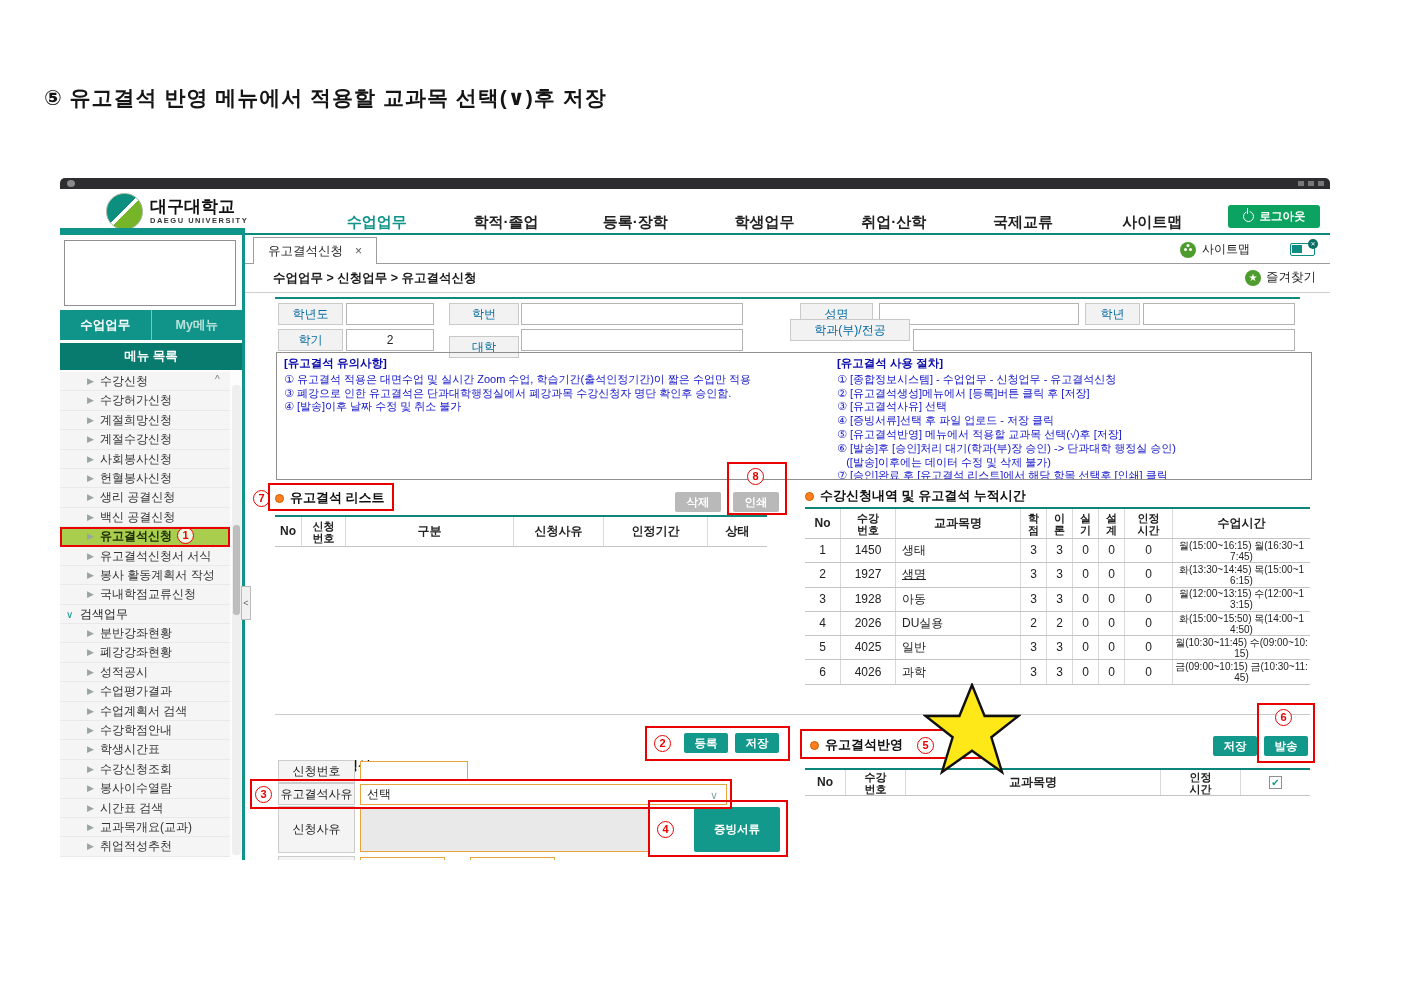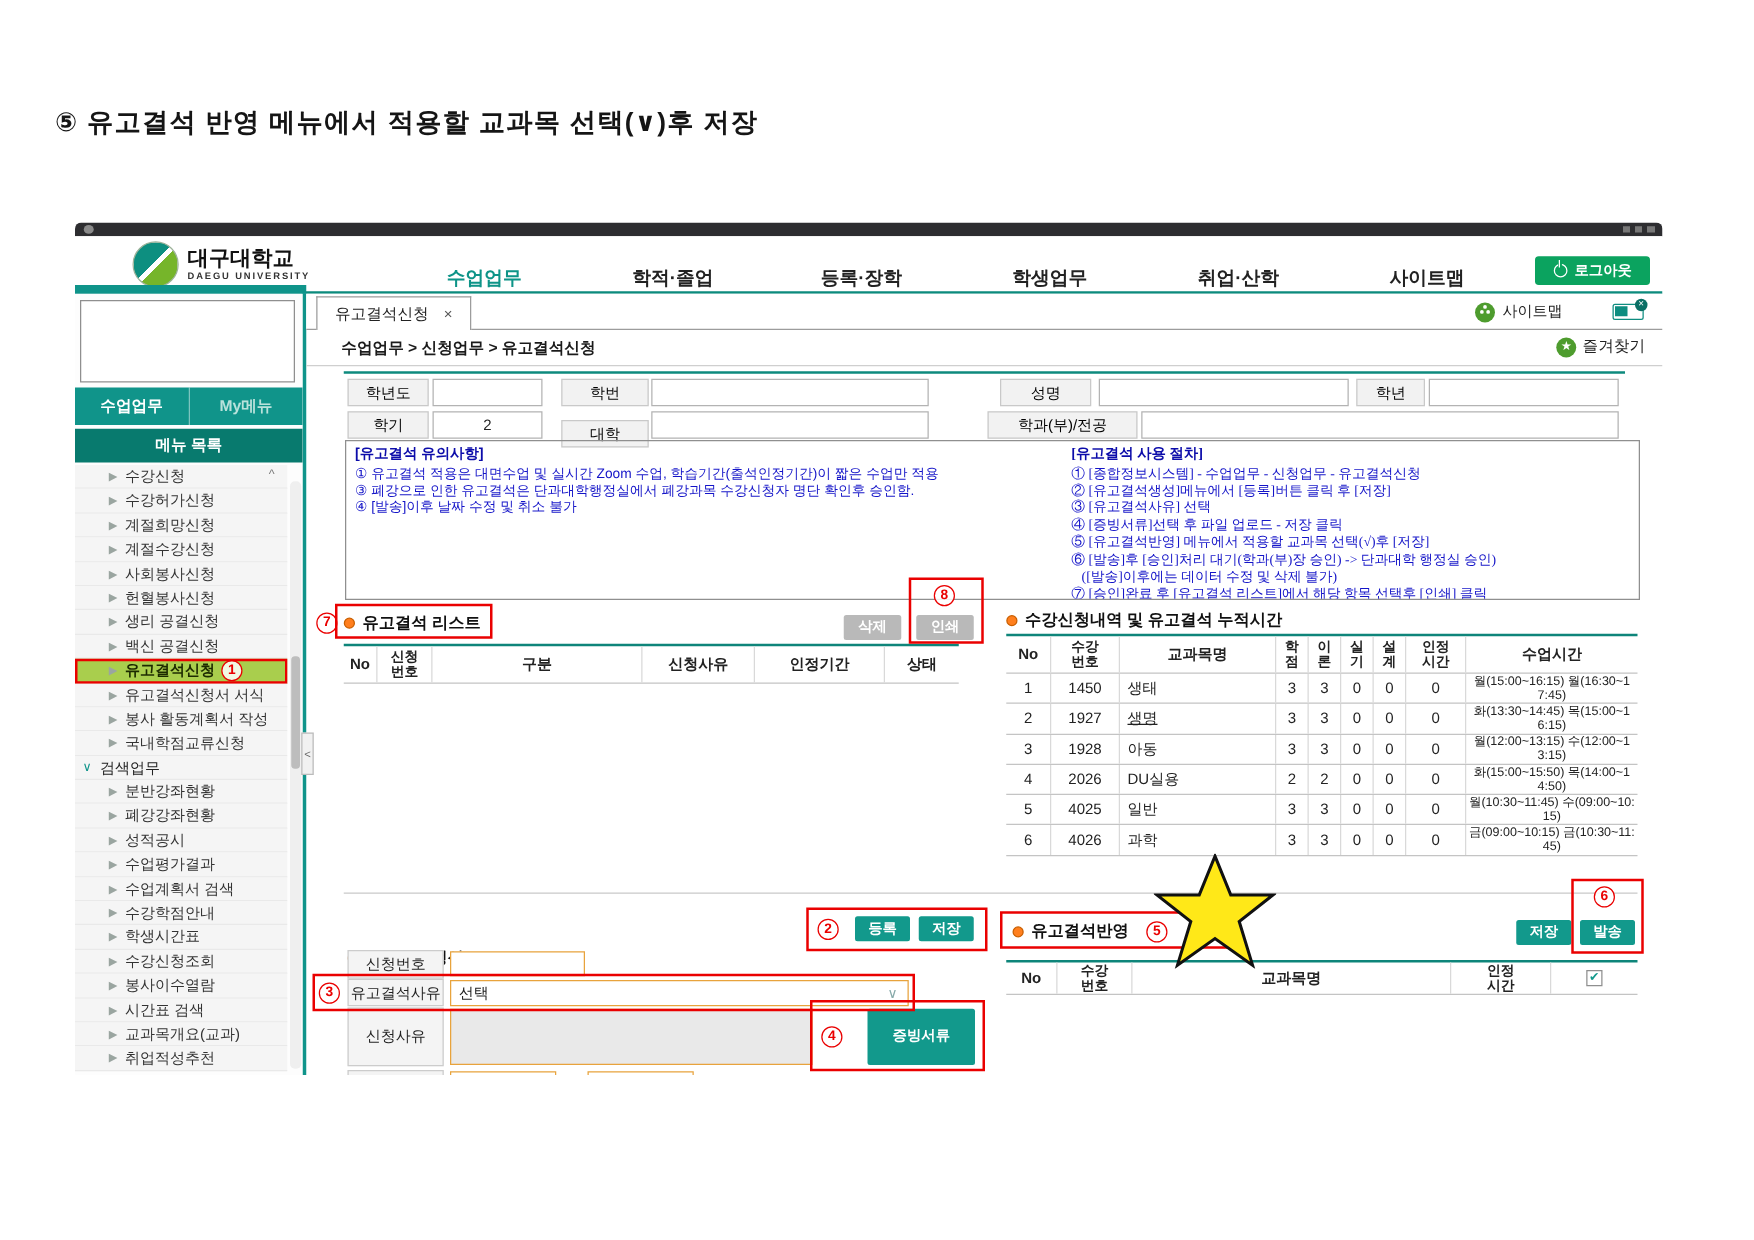--- a/index.html
+++ b/index.html
@@ -59,28 +59,28 @@
   .ic-card { position:absolute; left:1045px; top:8px; width:25px; height:13px; background:#fff; border:1.5px solid #0e8d80; border-radius:2px; cursor:pointer; }
   .ic-card:before { content:''; position:absolute; left:1px; top:1px; width:10px; height:8px; background:#0e8d80; }
   .ic-card:after { content:'✕'; position:absolute; right:-4px; top:-5px; width:10px; height:10px; background:#0a6f65; color:#fff; font-size:6px; line-height:10px; text-align:center; border-radius:50%; }
   .crumbrow { position:absolute; left:0; top:29px; width:1085px; height:29px; border-bottom:1px solid #cfcfcf; }
   .crumb { position:absolute; left:28px; top:0; font-size:12.5px; font-weight:bold; line-height:29px; color:#1b1b1b; }
   .fav { position:absolute; left:1000px; top:5px; display:flex; align-items:center; gap:5px; font-size:12.5px; cursor:pointer; }
   .ic-star { width:16px; height:16px; border-radius:50%; background:#4e9c2e; color:#fff; font-size:10px; text-align:center; line-height:16px; }
 
   
   .form-topline { position:absolute; left:30px; top:62px; width:1025px; height:2px; background:#0e8a7e; }
-  .fl { position:absolute; height:22px; background:#f2f2f2; border:1px solid #c9c9c9; font-size:12px; text-align:center; line-height:20px; color:#000000; }
+  .fl { position:absolute; height:22px; background:#f2f2f2; border:1px solid #c9c9c9; font-size:12px; text-align:center; line-height:20px; color:#0369a1; }
   .fi { position:absolute; height:22px; background:#fff; border:1px solid #b3b3b3; font-size:12px; text-align:center; line-height:20px; }
 
   
   .notice { position:absolute; left:31px; top:117px; width:1036px; height:128px; border:1px solid #8f8f8f; font-size:11px; color:#1414c8; line-height:13.8px; overflow:hidden; }
   .notice h4 { font-size:11.5px; color:#0c0caa; margin-bottom:2px; }
   .ntc-l { position:absolute; left:7px; top:4px; width:566px; }
-  .ntc-r { position:absolute; left:580px; top:4px; width:452px;font-family:Liberation Serif, serif; }
+  .ntc-r { position:absolute; left:560px; top:4px; width:452px; }
   .ntc-line { white-space:pre-wrap; }
 
   
   .rb { display:inline-block; width:17px; height:17px; border:1.6px solid #ea0000; border-radius:50%; color:#ea0000; font-weight:bold; font-size:11px; line-height:15px; text-align:center; background:rgba(255,255,255,.85); }
   .redbox { position:absolute; border:2.5px solid #ea0000; pointer-events:none; z-index:6; }
 
   
   .sec-title { position:absolute; display:flex; align-items:center; gap:6px; font-size:13px; font-weight:bold; color:#111; }
   .bullet { width:9px; height:9px; border-radius:50%; background:#ff7f1e; border:1.5px solid #c95f00; }
   .btn { position:absolute; height:20px; border-radius:2px; color:#fff; font-size:11.5px; font-weight:bold; text-align:center; line-height:20px; cursor:pointer; }
@@ -130,20 +130,21 @@
         <div class="logo-title">대구대학교</div>
         <div class="logo-sub">DAEGU UNIVERSITY</div>
       </div>
     </div>
     <div class="nav" id="top-nav">
         <div class="nav-item active">수업업무</div>
         <div class="nav-item">학적·졸업</div>
         <div class="nav-item">등록·장학</div>
         <div class="nav-item">학생업무</div>
         <div class="nav-item">취업·산학</div>
+        <div class="nav-item">국제교류</div>
         <div class="nav-item">사이트맵</div>
       </div>
     <div class="logout">
       <span class="pwr"></span>
       <span>로그아웃</span>
     </div>
   </div>
 
   <div class="side-teal"></div>
   <div class="side-rborder"></div>
@@ -217,21 +218,21 @@
     <div class="fi" style="left:276px;top:68px;width:222px"></div>
     <div class="fl" style="left:555px;top:68px;width:73px">성명</div>
     <div class="fi" style="left:634px;top:68px;width:200px"></div>
     <div class="fl" style="left:840px;top:68px;width:55px">학년</div>
     <div class="fi" style="left:898px;top:68px;width:152px"></div>
 
     <div class="fl" style="left:33px;top:94px;width:65px">학기</div>
     <div class="fi" style="left:101px;top:94px;width:88px">2</div>
     <div class="fl" style="left:204px;top:101px;width:70px">대학</div>
     <div class="fi" style="left:276px;top:94px;width:222px"></div>
-    <div class="fl" style="left:545px;top:94px;width:120px">학과(부)/전공</div>
+    <div class="fl" style="left:545px;top:84px;width:120px">학과(부)/전공</div>
     <div class="fi" style="left:668px;top:94px;width:382px"></div>
 
     <div class="notice">
       <div class="ntc-l">
         <h4>[유고결석 유의사항]</h4>
         <div id="ntc-l-lines">
             <div class="ntc-line">① 유고결석 적용은 대면수업 및 실시간 Zoom 수업, 학습기간(출석인정기간)이 짧은 수업만 적용</div>
             <div class="ntc-line">③ 폐강으로 인한 유고결석은 단과대학행정실에서 폐강과목 수강신청자 명단 확인후 승인함.</div>
             <div class="ntc-line">④ [발송]이후 날짜 수정 및 취소 불가</div>
           </div>

